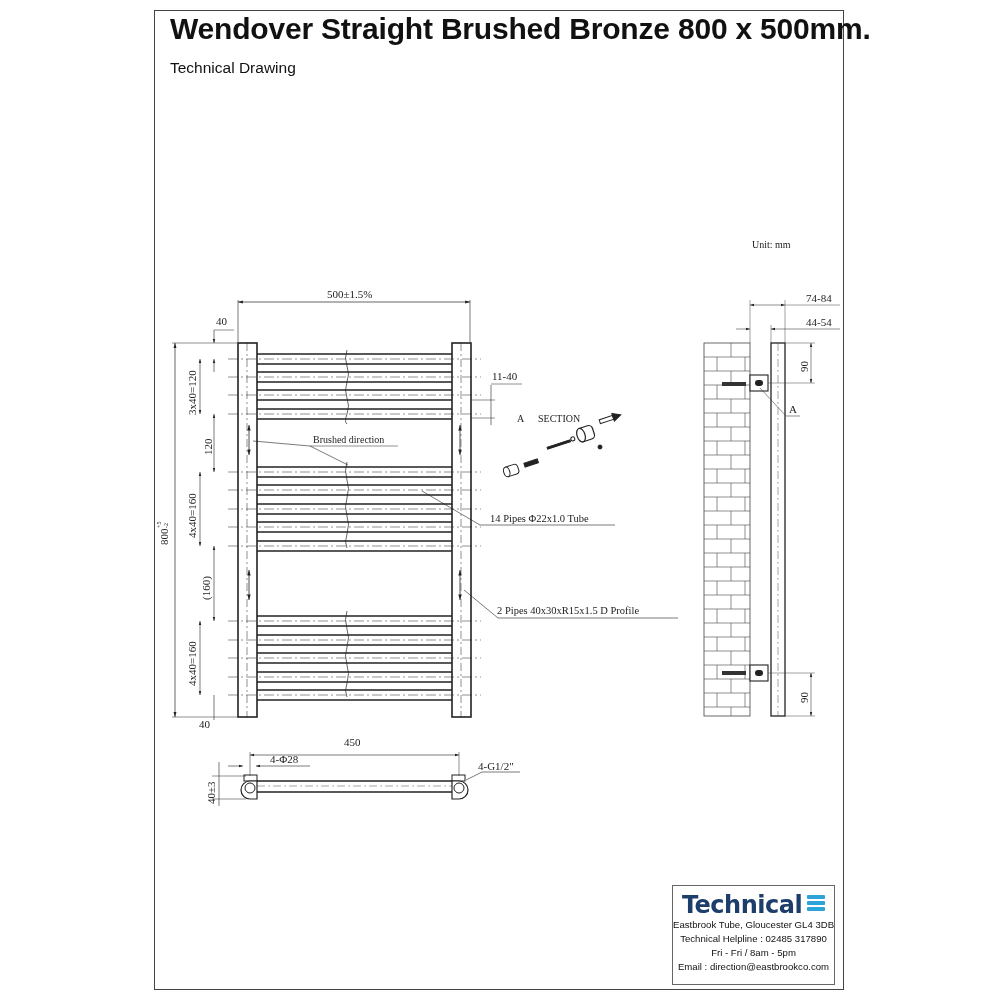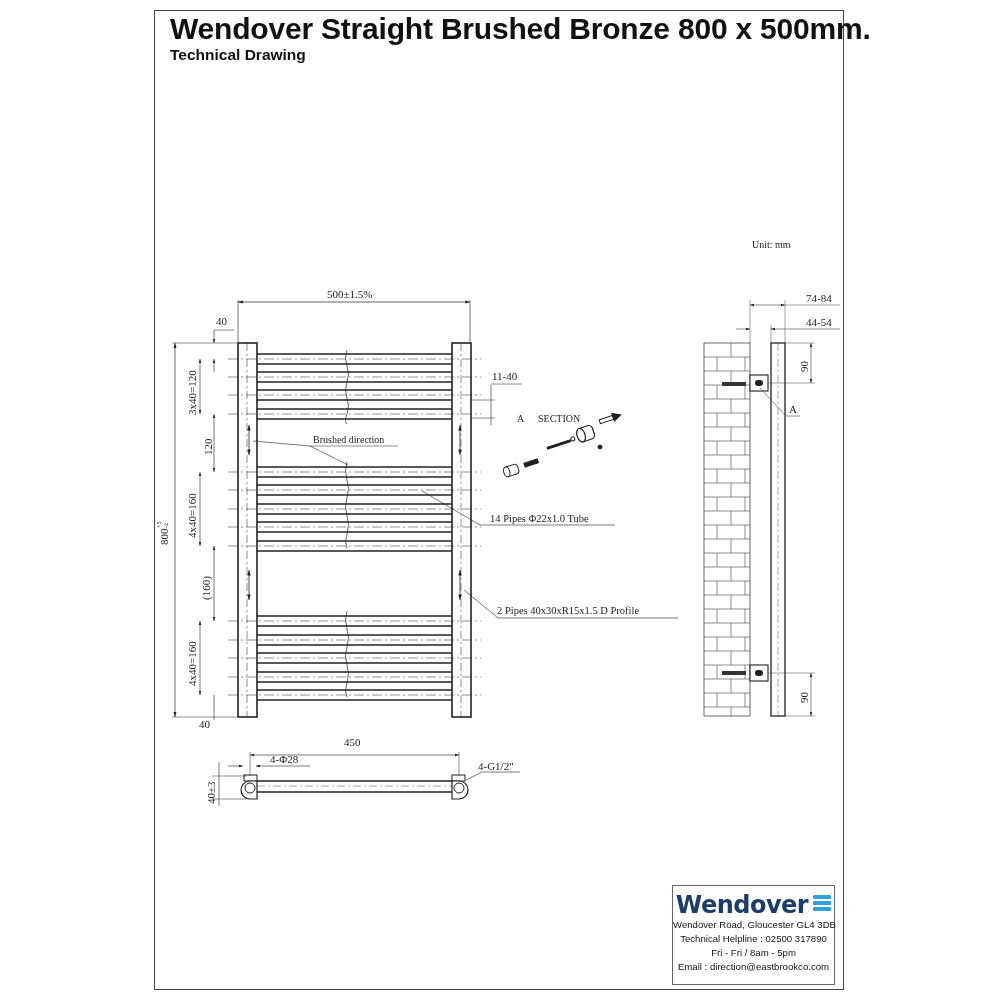--- a/index.html
+++ b/index.html
@@ -1,19 +1,19 @@
 <!DOCTYPE html>
 <html><head>
 <meta charset="utf-8">
 <style>
   html, body { margin: 0; padding: 0; background: #ffffff; }
   body { width: 1000px; height: 1000px; position: relative; overflow: hidden; font-family: "DejaVu Sans", sans-serif; }
   .sheet { position: absolute; left: 154px; top: 10px; width: 690px; height: 980px; border: 1.5px solid #444; box-sizing: border-box; }
   .title { position: absolute; left: 170px; top: 12px; font-family: "Liberation Sans", sans-serif; font-weight: bold; font-size: 30px; color: #111; letter-spacing: -0.2px; }
-  .subtitle { position: absolute; left: 170px; top: 46px; font-family: "Liberation Sans", sans-serif; font-weight: bold; font-size: 15.5px; color: #111; }
+  .subtitle { position: absolute; left: 170px; top: 59px; font-family: "Liberation Sans", sans-serif; font-weight: normal; font-size: 15.5px; color: #111; }
   svg.drawing { position: absolute; left: 0; top: 0; }
   svg text { font-family: "Liberation Serif", serif; fill: #222; }
   .brandbox { position: absolute; left: 672px; top: 885px; width: 163px; height: 100px; border: 1.5px solid #666; box-sizing: border-box; background: #fff; text-align: center; }
   .brand-row { display: flex; align-items: center; justify-content: center; margin-top: 6px; }
   .brand-name { font-family: "DejaVu Sans", sans-serif; font-size: 24px; color: #1d3d6b; font-weight: bold; letter-spacing: -0.5px; line-height: 26px; }
   .brand-logo { display: inline-block; width: 18px; height: 20px; margin-left: 5px; }
   .brand-logo span { display: block; height: 4px; background: #2ea3d9; margin-bottom: 2px; border-radius: 1px; }
   .brand-line { font-family: "Liberation Sans", sans-serif; font-size: 9.6px; color: #111; line-height: 14px; white-space: nowrap; }
 </style>
 </head>
@@ -270,24 +270,24 @@
     <polyline points="466,780 482,772 520,772" stroke-width="0.6"></polyline>
   </g>
   <text x="344" y="746" font-size="11">450</text>
   <text x="270" y="763" font-size="11">4-Φ28</text>
   <text x="478" y="770" font-size="11">4-G1/2"</text>
   <text transform="translate(215,804) rotate(-90)" font-size="11">40±3</text>
 </svg>
 
 <div class="brandbox">
   <div class="brand-row">
-    <span class="brand-name">Wendover</span>
+    <span class="brand-name">Technical</span>
     <span class="brand-logo">
         <span></span>
         <span></span>
         <span></span>
       </span>
   </div>
-  <div class="brand-line">Wendover Road, Gloucester GL4 3DB</div>
-  <div class="brand-line">Technical Helpline : 02500 317890</div>
+  <div class="brand-line">Eastbrook Tube, Gloucester GL4 3DB</div>
+  <div class="brand-line">Technical Helpline : 02485 317890</div>
   <div class="brand-line">Fri - Fri / 8am - 5pm</div>
   <div class="brand-line">Email : direction@eastbrookco.com</div>
 </div>
 
 </body></html>

